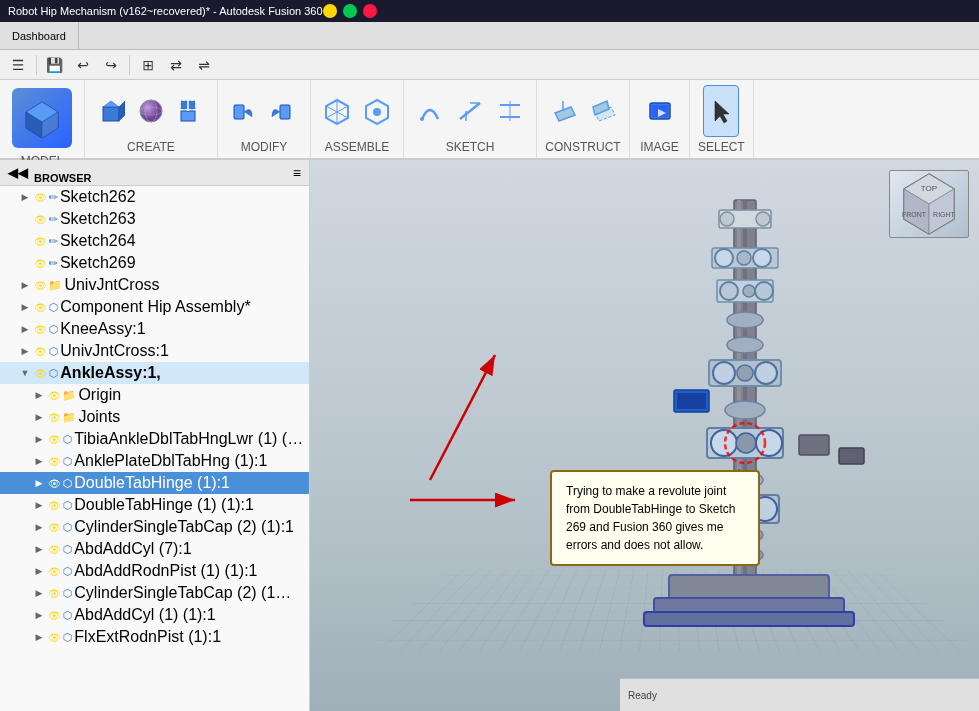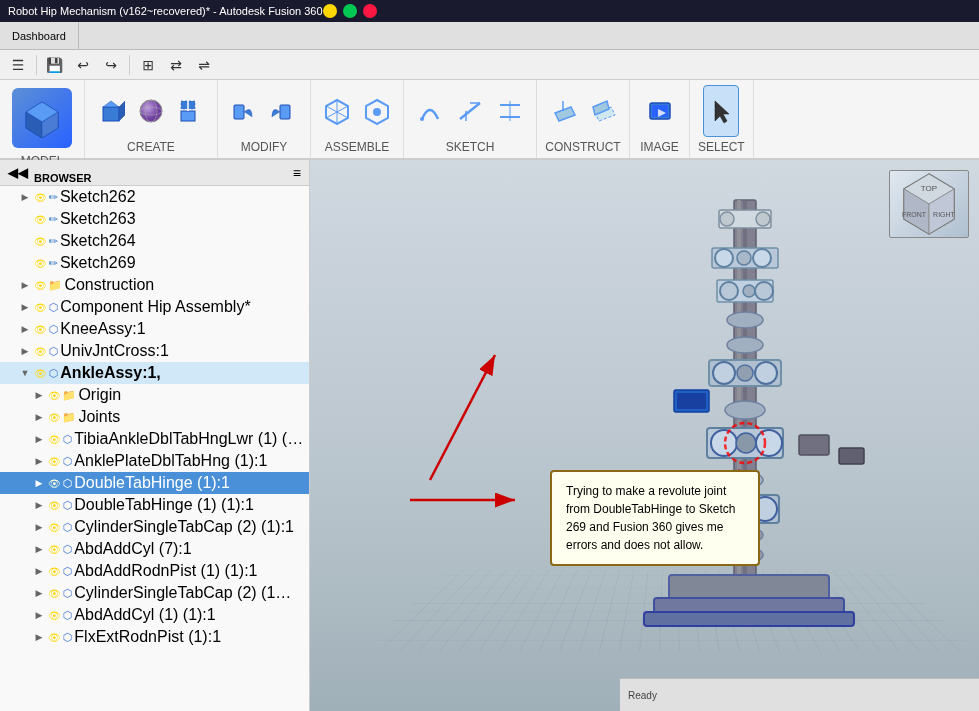--- a/index.html
+++ b/index.html
@@ -509,21 +509,21 @@
         <span class="expand-btn"></span>
         <span class="eye-icon">👁</span>
         <span class="pencil-icon">✏</span>
         <span class="item-label">Sketch269</span>
       </div>
 
       <div class="tree-item indent-1">
         <span class="expand-btn">▶</span>
         <span class="eye-icon">👁</span>
         <span class="folder-icon">📁</span>
-        <span class="item-label">Construction</span>
+        <span class="item-label">UnivJntCross</span>
       </div>
 
       <div class="tree-item indent-1">
         <span class="expand-btn">▶</span>
         <span class="eye-icon">👁</span>
         <span class="comp-icon" style="color:#4a7bd5;">⬡</span>
         <span class="item-label">Component Hip Assembly*</span>
       </div>
 
       <div class="tree-item indent-1">

